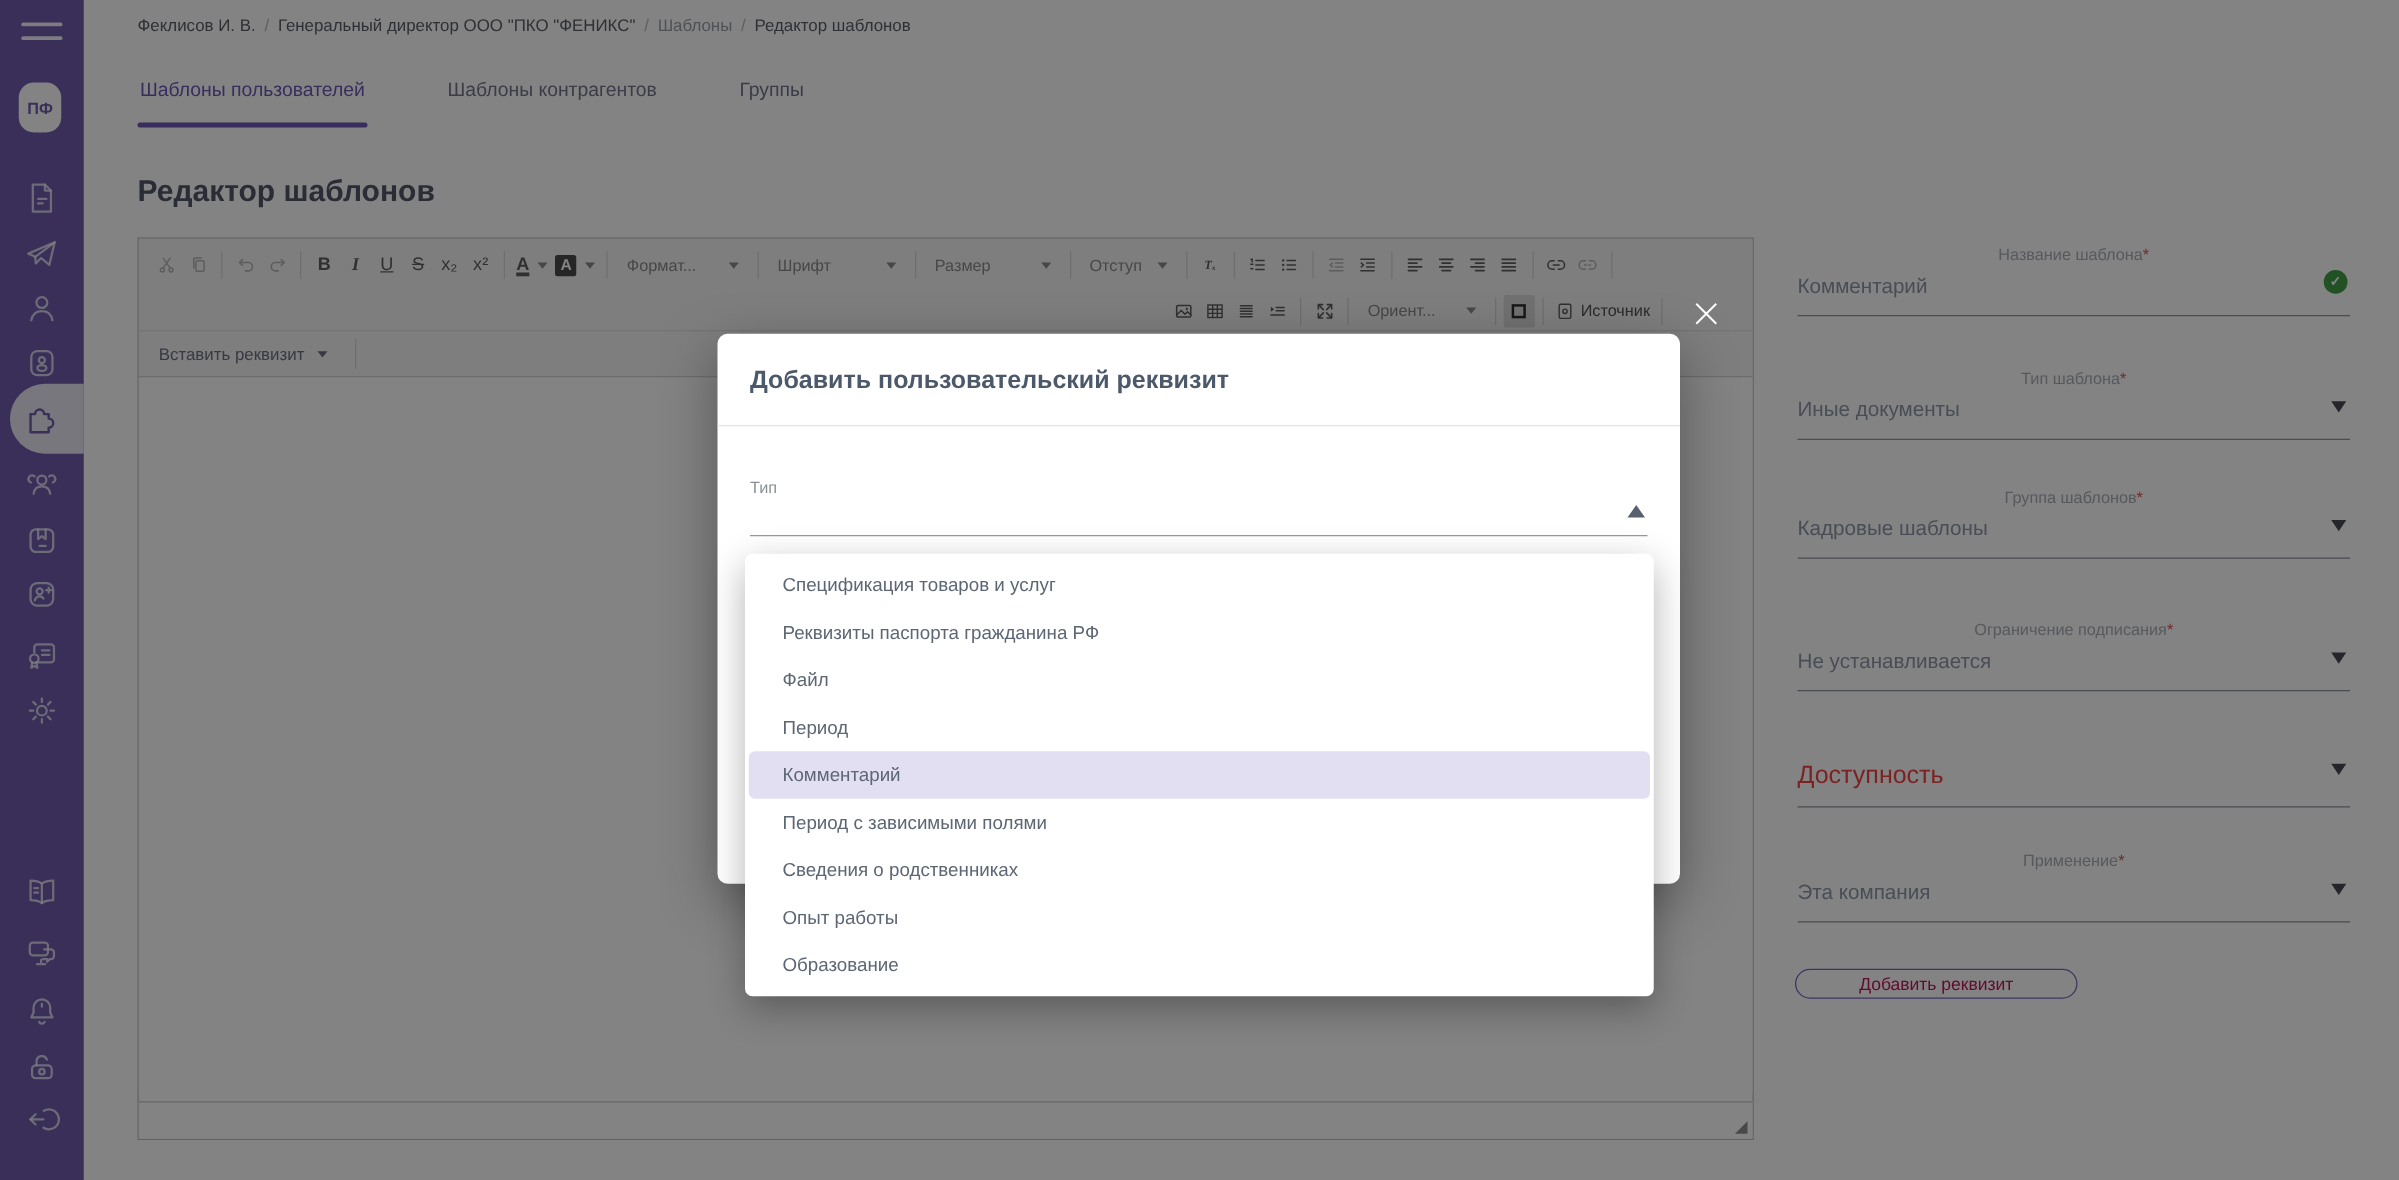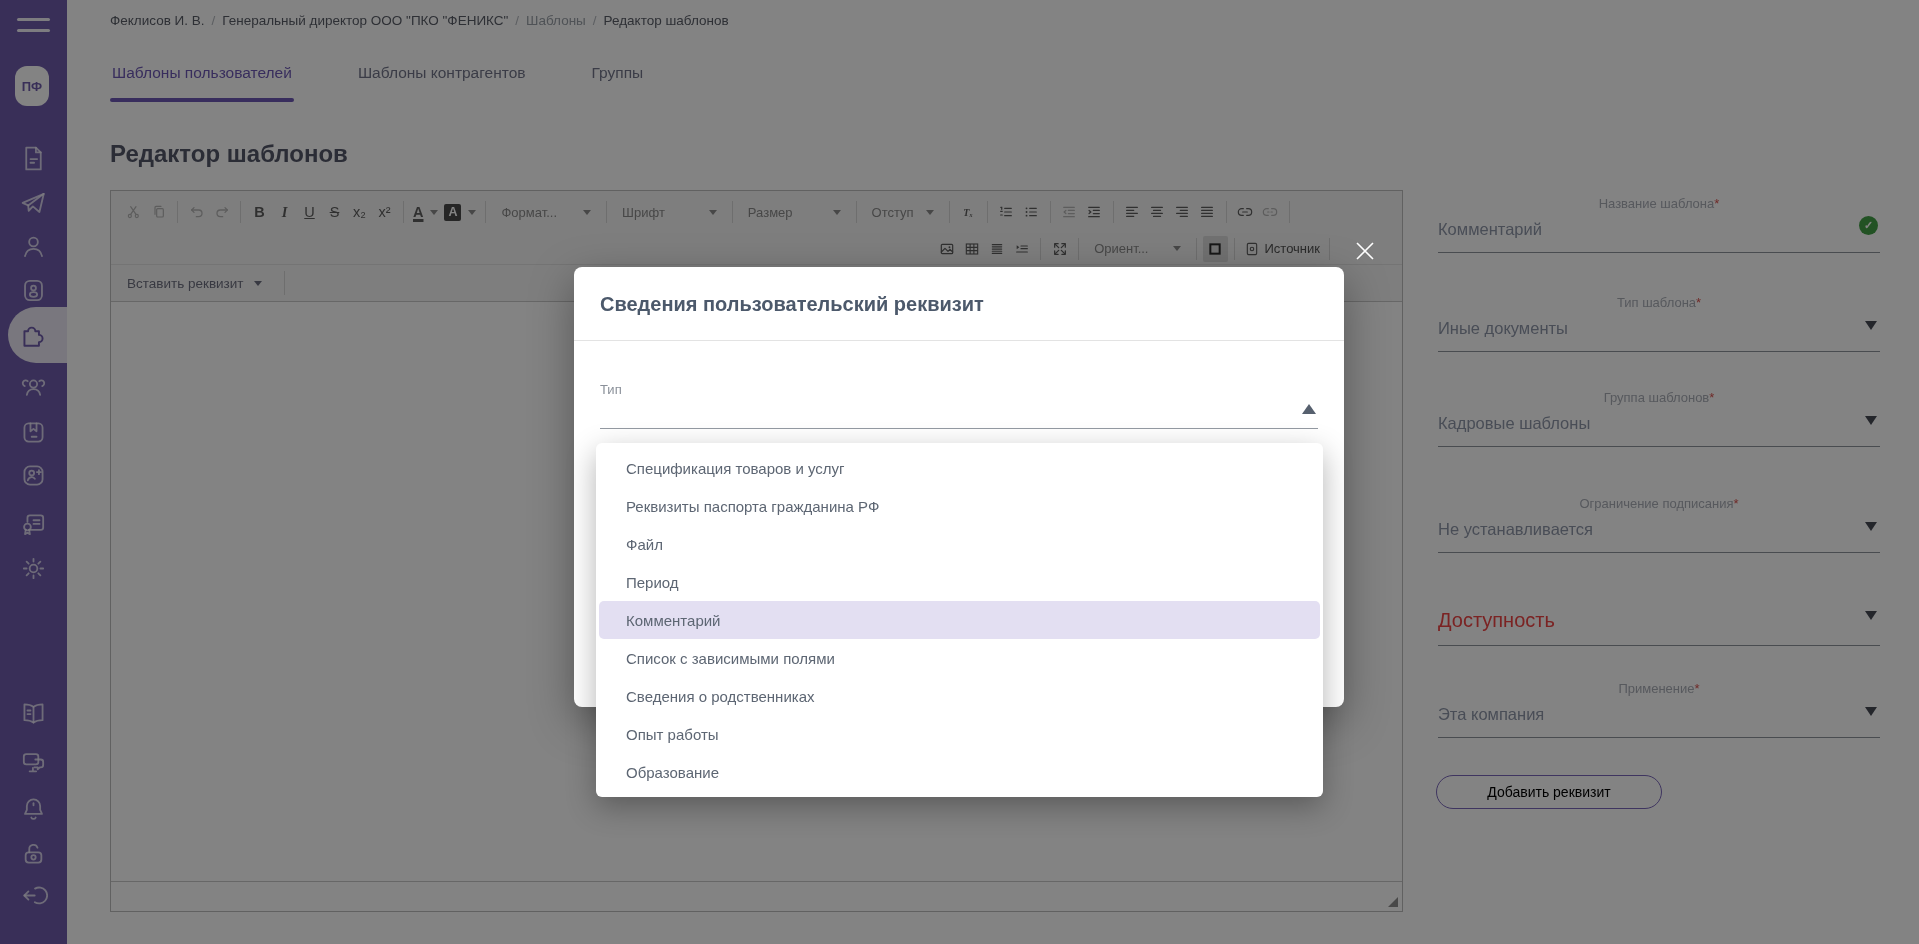--- a/index.html
+++ b/index.html
@@ -64,22 +64,22 @@
   .flabel{font-size:13px;color:#a9adb6;height:18px;text-align:center;}
   .fvalue{font-size:16.5px;color:#8e96a8;margin-top:6px;height:22px;}
   .fvalue.big{font-size:20px;height:26px;color:#ef4444;}
   .req{color:#d9534f;}
   .fcheck{position:absolute;right:2px;top:26px;width:19px;height:19px;border-radius:50%;background:#43a047;
           color:#fff;font-size:11px;font-weight:bold;display:flex;align-items:center;justify-content:center;}
   .farrow{position:absolute;right:3px;top:32px;width:0;height:0;
           border-left:6.5px solid transparent;border-right:6.5px solid transparent;border-top:9px solid #474b55;}
   .mt1{margin-top:0}.mt2{margin-top:32px}.mt3{margin-top:36px}.mt4{margin-top:43px}
   .mt5{margin-top:44px}.mt6{margin-top:29px}
-  .add-req-btn{margin-top:37px;width:226px;height:34px;border:1px solid #7b68bb;border-radius:18px;background:transparent;
-               color:#000000;font-size:14px;font-family:"Liberation Sans",sans-serif;cursor:pointer;margin-left:-2px;}
+  .add-req-btn{margin-top:37px;width:226px;height:24px;border:1px solid #7b68bb;border-radius:18px;background:transparent;
+               color:#be185d;font-size:14px;font-family:"Liberation Sans",sans-serif;cursor:pointer;margin-left:-2px;}
 
   
   .overlay{position:absolute;inset:0;background:rgba(0,0,0,0.485);z-index:5;}
   .close-x{position:absolute;left:1350px;top:236px;width:30px;height:30px;z-index:8;cursor:pointer;background:none;border:none;padding:0;}
   .close-x svg{width:30px;height:30px;stroke:#fff;stroke-width:1.6;}
   .modal{position:absolute;left:574px;top:267px;width:770px;height:440px;background:#fff;border-radius:8px;
          box-shadow:0 14px 44px rgba(0,0,0,.35);z-index:9;}
   .modal-h{padding:26px 26px 24px;border-bottom:1px solid #e3e3e3;}
   .modal-title{font-size:20px;font-weight:bold;color:#4c596b;}
   .modal-b{padding:41px 26px 0;position:relative;}
@@ -455,36 +455,36 @@
   <div class="overlay"></div>
 
   <button class="close-x">
     <span><svg viewBox="0 0 30 30" fill="none">
           <path d="M7 7 23 23M23 7 7 23"></path>
         </svg></span>
   </button>
 
   <div class="modal">
     <div class="modal-h">
-      <div class="modal-title">Сведения пользовательский реквизит</div>
+      <div class="modal-title">Добавить пользовательский реквизит</div>
     </div>
     <div class="modal-b">
       <div class="sel-label">Тип</div>
       <div class="sel-line"></div>
       <div class="sel-arrow"></div>
     </div>
   </div>
 
   <div class="dropdown">
     <div>
         <div class="opt">Спецификация товаров и услуг</div>
         <div class="opt">Реквизиты паспорта гражданина РФ</div>
         <div class="opt">Файл</div>
         <div class="opt">Период</div>
         <div class="opt selected">Комментарий</div>
-        <div class="opt">Список с зависимыми полями</div>
+        <div class="opt">Период с зависимыми полями</div>
         <div class="opt">Сведения о родственниках</div>
         <div class="opt">Опыт работы</div>
         <div class="opt">Образование</div>
       </div>
   </div>
 
 </div>
 
 </body></html>

